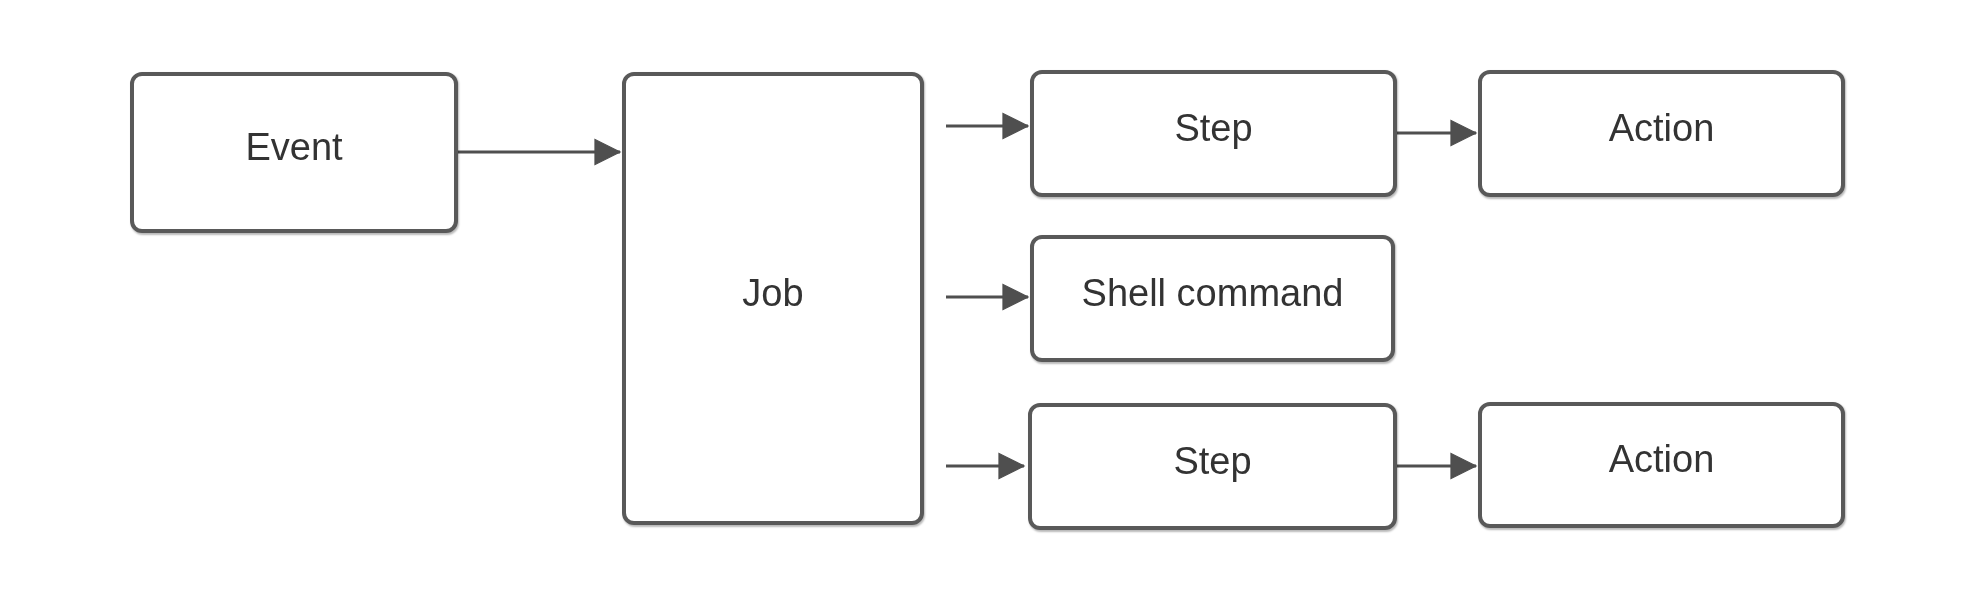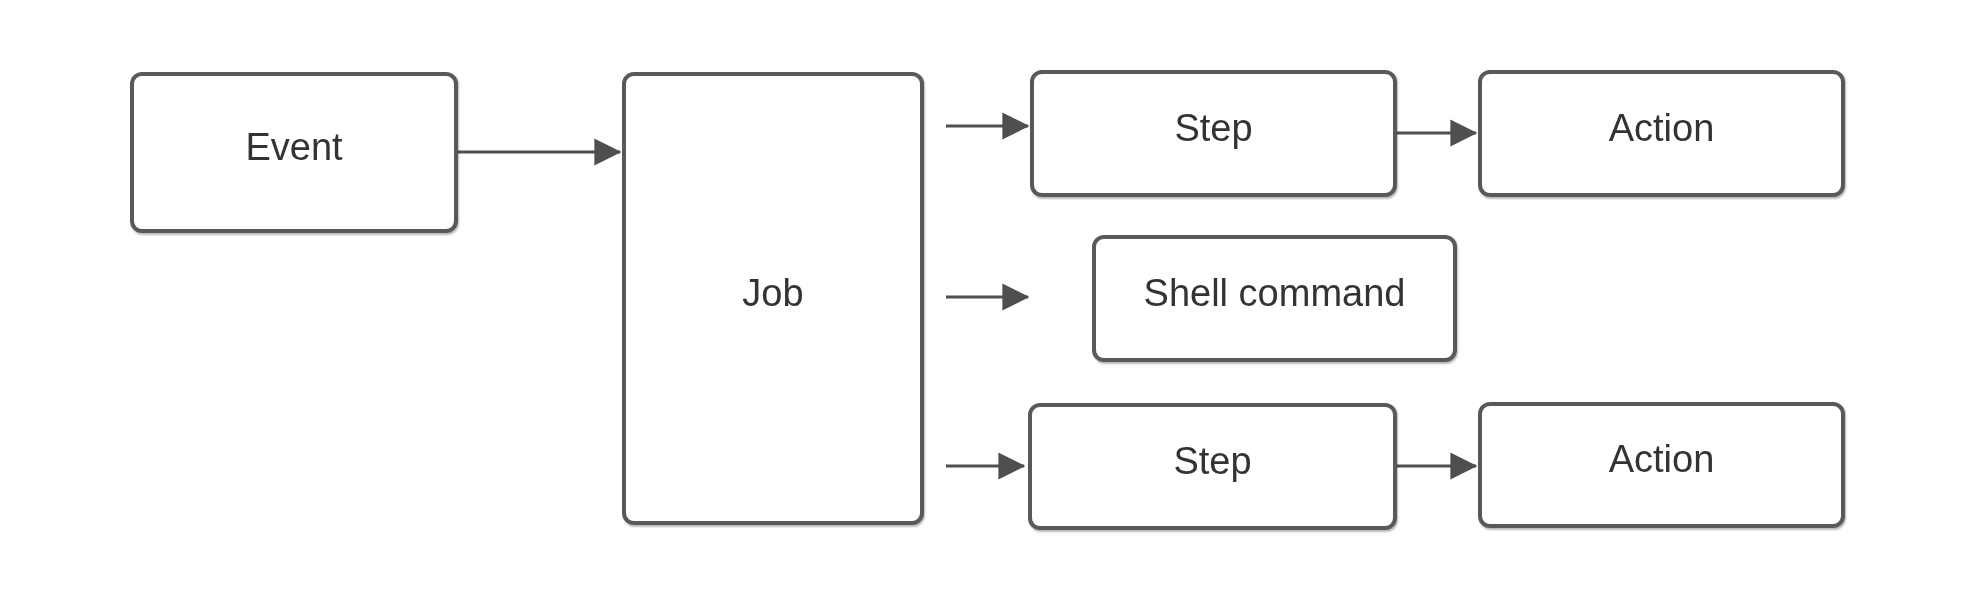--- a/index.html
+++ b/index.html
@@ -49,21 +49,21 @@
     font-size: 38px;
     line-height: 1.2;
     color: var(--label-text);
     transform: translateY(-5px);
     white-space: nowrap;
   }
   .node-event         { left: 130px;  top: 72px;  width: 328px; height: 161px; }
   .node-job           { left: 622px;  top: 72px;  width: 302px; height: 453px; }
   .node-step-top      { left: 1030px; top: 70px;  width: 367px; height: 127px; }
   .node-action-top    { left: 1478px; top: 70px;  width: 367px; height: 127px; }
-  .node-shell-command { left: 1092px; top: 235px; width: 365px; height: 127px; }
+  .node-shell-command { left: 1030px; top: 235px; width: 365px; height: 127px; }
   .node-step-bottom   { left: 1028px; top: 403px; width: 369px; height: 127px; }
   .node-action-bottom { left: 1478px; top: 402px; width: 367px; height: 126px; }
 </style>
 </head>
 <body>
 
 <div class="canvas">
 
   <svg class="edges" viewBox="0 0 1977 599" xmlns="http://www.w3.org/2000/svg">
     <defs>

